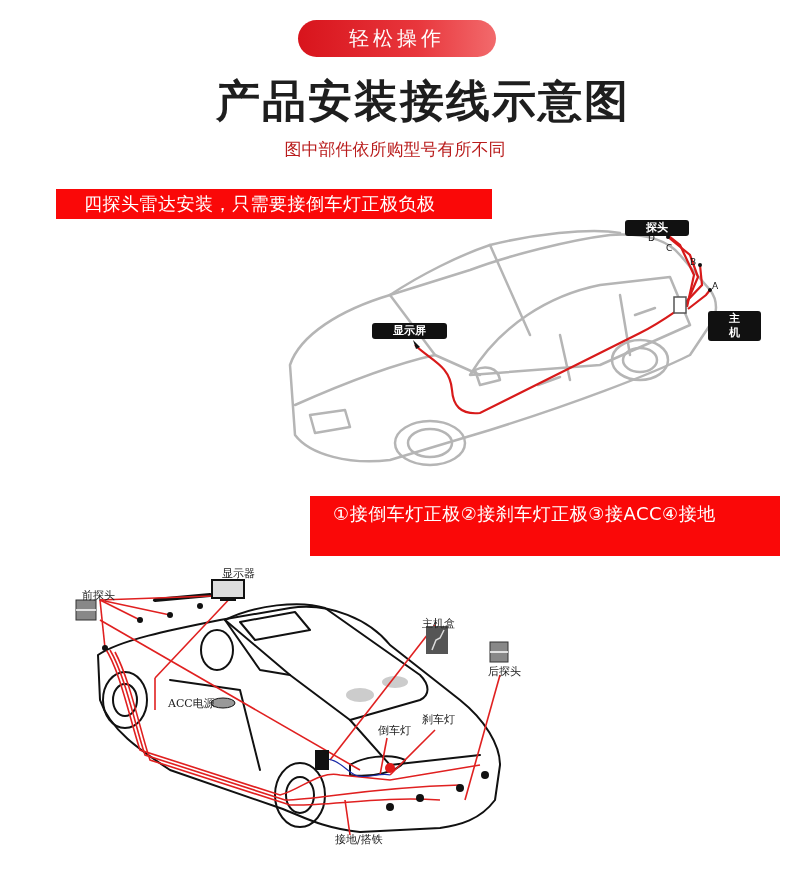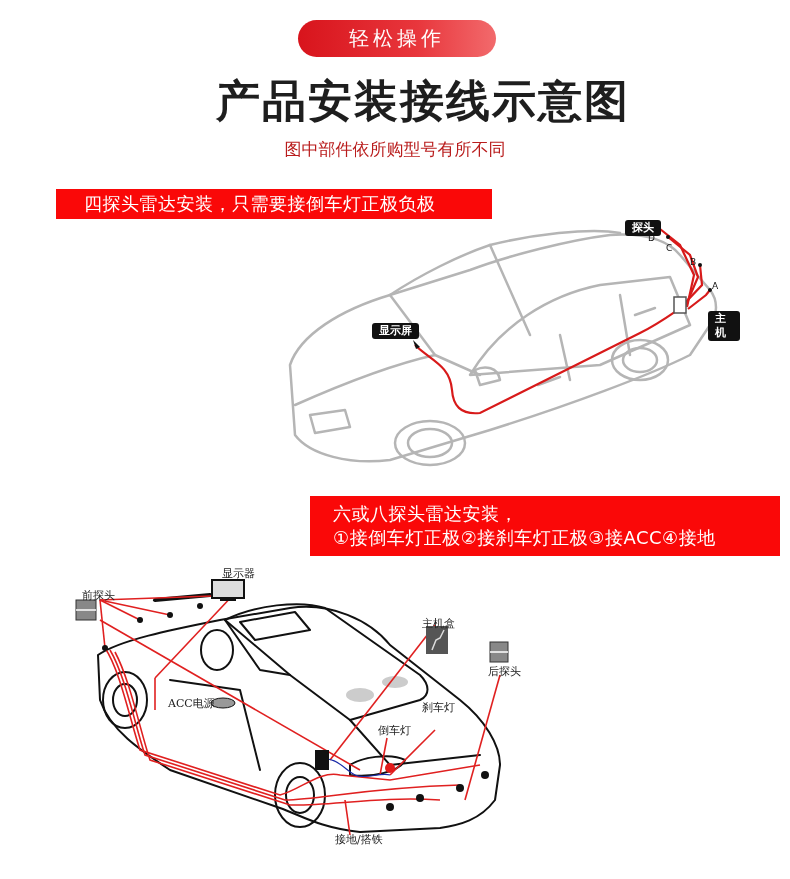--- a/index.html
+++ b/index.html
@@ -29,21 +29,21 @@
   .banner2 {
     position: absolute; left: 310px; top: 496px; width: 470px; height: 60px;
     background: #fa0808; color: #fff; font-size: 18px; line-height: 24px;
     padding: 6px 0 0 23px; letter-spacing: 0.5px;
   }
   .diagram { position: absolute; }
   .d1 { left: 270px; top: 215px; width: 470px; height: 270px; }
   .d2 { left: 60px; top: 560px; width: 480px; height: 300px; }
   .lbl-black {
     position: absolute; background: #111; color: #fff; font-weight: bold;
-    font-size: 11px; padding: 1px 7px; border-radius: 3px; line-height: 14px;
+    font-size: 11px; padding: 1px 21px; border-radius: 3px; line-height: 14px;
   }
   .lbl-plain {
     position: absolute; font-family: "DejaVu Serif", "Liberation Serif", serif;
     font-size: 11px; color: #222; white-space: nowrap;
   }
   .lbl-letter { position: absolute; font-size: 9px; color: #111; }
 </style>
 </head>
 <body>
 
@@ -104,21 +104,20 @@
   <span class="lbl-black" style="left:102px;top:108px;">显示屏</span>
   <span class="lbl-black" style="left:355px;top:5px;">探头</span>
   <span class="lbl-black" style="left:438px;top:96px;">主机</span>
   <span class="lbl-letter" style="left:442px;top:66px;">A</span>
   <span class="lbl-letter" style="left:420px;top:42px;">B</span>
   <span class="lbl-letter" style="left:396px;top:28px;">C</span>
   <span class="lbl-letter" style="left:378px;top:18px;">D</span>
 </div>
 
 <div class="banner2">
-  <div>六或八探头雷达安装，</div>
   <div>①接倒车灯正极②接刹车灯正极③接ACC④接地</div>
 </div>
 
 <div class="diagram d2">
   <svg width="480" height="300" viewBox="0 0 480 300">
     <g fill="none" stroke="#111" stroke-width="2" stroke-linejoin="round" stroke-linecap="round">
 
       <path d="M38 95 C60 80 110 70 160 60 L230 48 C270 42 310 60 330 85 L400 140 C425 160 440 185 440 205 L435 240 C420 260 400 265 380 268 L300 272 C260 268 240 255 220 248 L110 210 C80 190 50 170 40 140 Z"></path>
 
       <path d="M165 60 C195 45 240 40 265 48 L360 115 C370 125 370 135 360 140 L290 160 L230 115 Z"></path>
@@ -194,15 +193,15 @@
     <ellipse cx="163" cy="143" rx="12" ry="5" fill="#999" stroke="#111"></ellipse>
 
     <rect x="255" y="190" width="14" height="20" fill="#111"></rect>
   </svg>
   <span class="lbl-plain" style="left:22px;top:28px;">前探头</span>
   <span class="lbl-plain" style="left:162px;top:6px;">显示器</span>
   <span class="lbl-plain" style="left:108px;top:136px;">ACC电源</span>
   <span class="lbl-plain" style="left:362px;top:56px;">主机盒</span>
   <span class="lbl-plain" style="left:428px;top:104px;">后探头</span>
   <span class="lbl-plain" style="left:318px;top:163px;">倒车灯</span>
-  <span class="lbl-plain" style="left:362px;top:140px;">刹车灯</span>
+  <span class="lbl-plain" style="left:362px;top:152px;">刹车灯</span>
   <span class="lbl-plain" style="left:275px;top:272px;">接地/搭铁</span>
 </div>
 
 </body></html>

